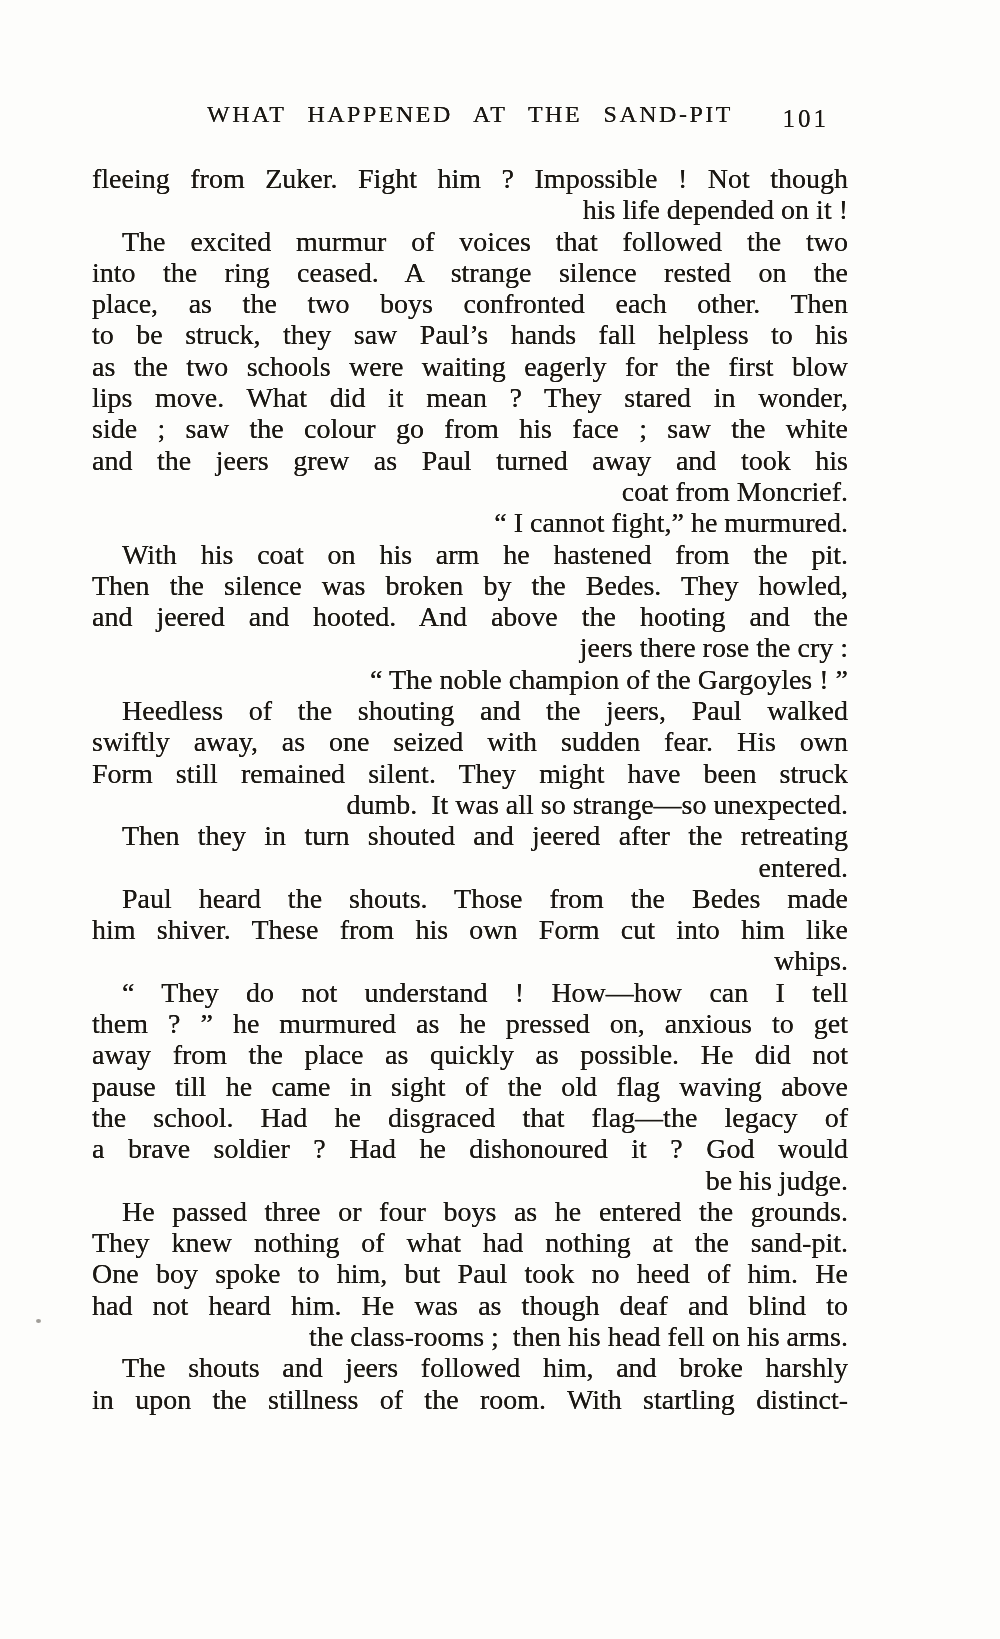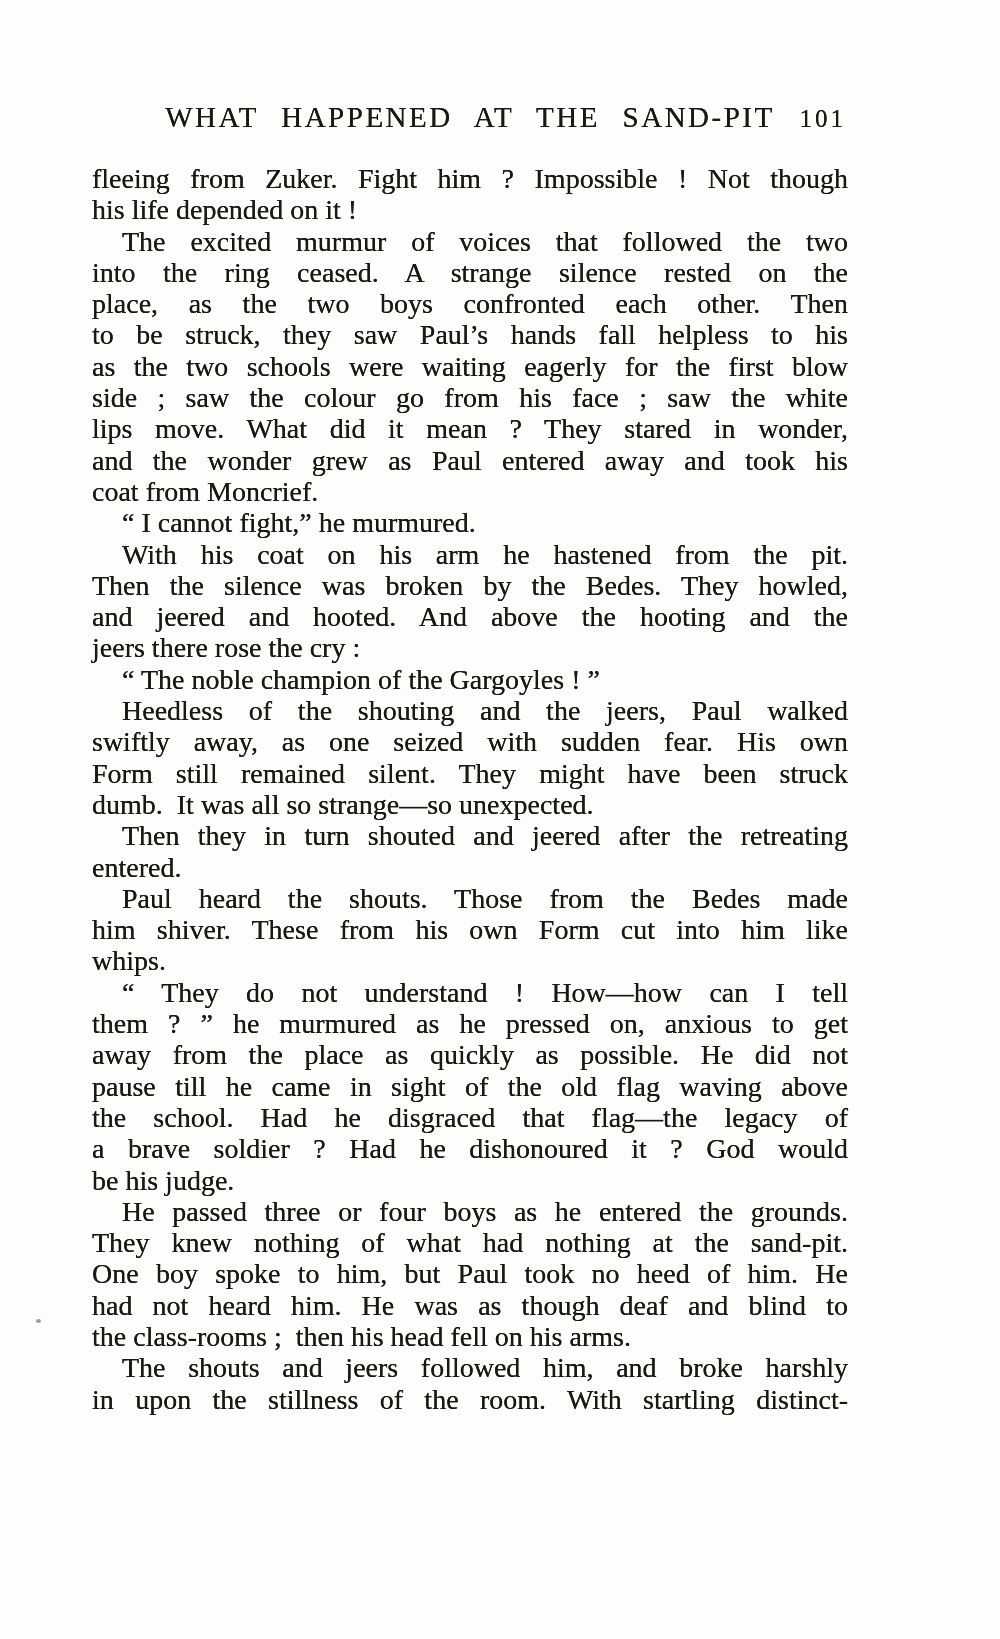--- a/index.html
+++ b/index.html
@@ -16,50 +16,50 @@
     position: absolute;
     left: 92px;
     top: 101px;
     width: 756px;
     height: 34px;
   }
   .rh-title {
     position: absolute;
     left: 0; right: 0;
     text-align: center;
-    font-size: 29px;
+    font-size: 24px;
     letter-spacing: 2.5px;
     word-spacing: 13px;
     white-space: pre;
     text-shadow: 0 0 0.6px currentColor;
   }
   .rh-num {
     position: absolute;
-    right: 2px;
+    right: 19px;
     top: 4px;
     font-size: 25px;
     letter-spacing: 3px;
     text-shadow: 0 0 0.6px currentColor;
   }
   .text-block {
     position: absolute;
     left: 92px;
     top: 163px;
     width: 756px;
     font-size: 28px;
     line-height: 31.3px;
     text-shadow: 0 0 0.5px currentColor;
   }
   .line { min-height: 31.3px; }
   .line.just {
     text-align: justify;
     text-align-last: justify;
   }
   .line.flush {
-    text-align: left;
+    text-align: right;
     white-space: pre;
   }
   .line.indent { text-indent: 30px; }
   .scan-speck {
     position: absolute;
     left: 36px;
     top: 1319px;
     width: 5px;
     height: 4px;
     border-radius: 50%;
@@ -81,23 +81,23 @@
       <div>
         <div class="line just">fleeing from Zuker.  Fight him ?  Impossible !  Not though</div>
         <div class="line flush">his life depended on it !</div>
       </div>
       <div>
         <div class="line just indent">The excited murmur of voices that followed the two</div>
         <div class="line just">into the ring ceased.  A strange silence rested on the</div>
         <div class="line just">place, as the two boys confronted each other.  Then</div>
         <div class="line just">to be struck, they saw Paul’s hands fall helpless to his</div>
         <div class="line just">as the two schools were waiting eagerly for the first blow</div>
+        <div class="line just">lips move.  What did it mean ?  They stared in wonder,</div>
         <div class="line just">side ;  saw the colour go from his face ;  saw the white</div>
-        <div class="line just">lips move.  What did it mean ?  They stared in wonder,</div>
-        <div class="line just">and the wonder grew as Paul entered away and took his</div>
+        <div class="line just">and the jeers grew as Paul turned away and took his</div>
         <div class="line flush">coat from Moncrief.</div>
       </div>
       <div>
         <div class="line flush indent">“ I cannot fight,” he murmured.</div>
       </div>
       <div>
         <div class="line just indent">With his coat on his arm he hastened from the pit.</div>
         <div class="line just">Then the silence was broken by the Bedes.  They howled,</div>
         <div class="line just">and jeered and hooted.  And above the hooting and the</div>
         <div class="line flush">jeers there rose the cry :</div>

